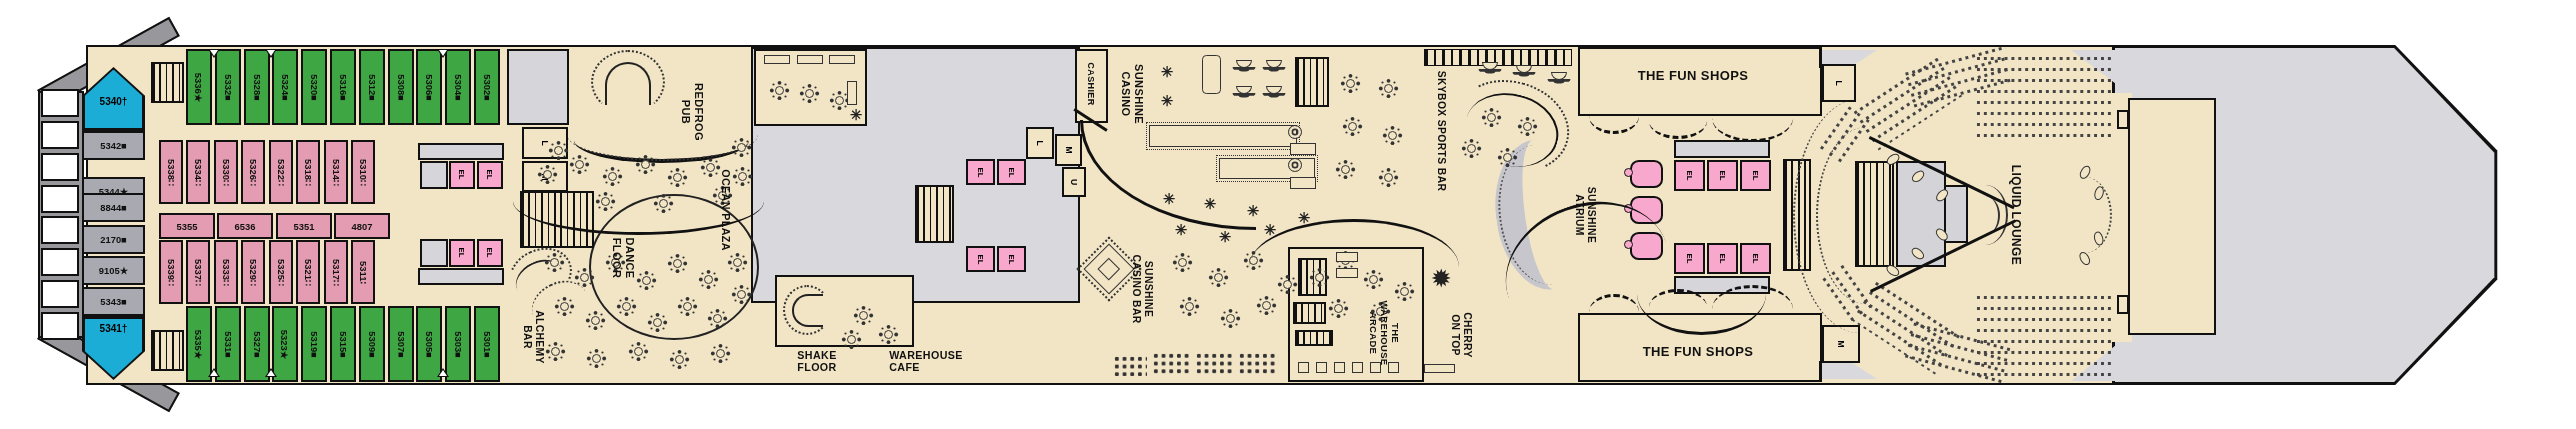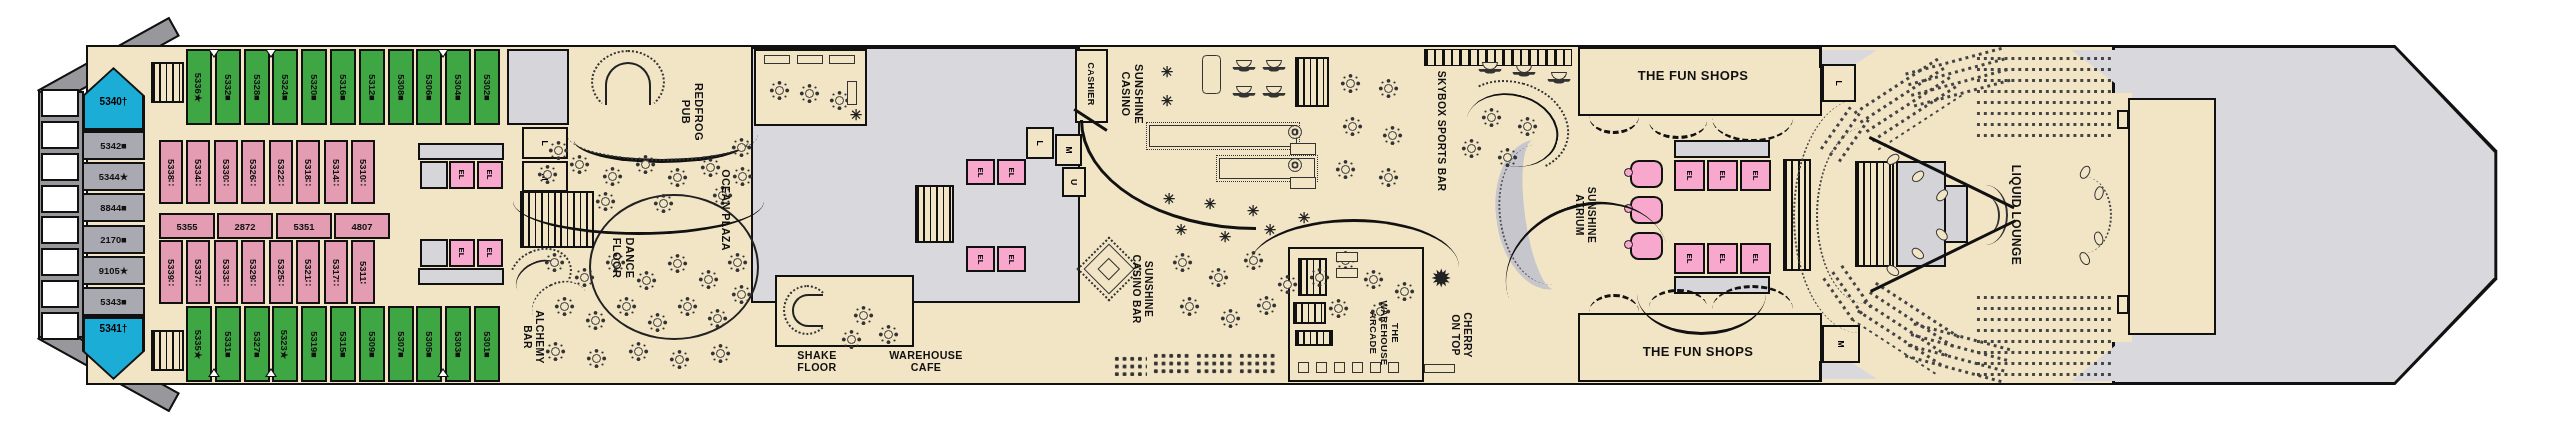--- a/index.html
+++ b/index.html
@@ -21,21 +21,21 @@
   .pent-i{position:absolute;background:#1badd6;}
   .ring{border:2.1px solid #222;border-radius:50%;}
   .cres{border-left:29px solid #c6c6cc;border-radius:50%;}
   .pod{background:#f7a8cc;border:2.1px solid #111;border-radius:8.6px;}
   .knob{background:#f7a8cc;border:1.7px solid #111;border-radius:50%;}
   .elbox{background:#f7a8cc;border:2.1px solid #111;display:flex;align-items:center;justify-content:center;}
   .elbox span{font-size:7.7px;font-weight:bold;transform:rotate(90deg);}
   .rr{background:#f2e5c6;border:2.1px solid #111;display:flex;align-items:center;justify-content:center;}
   .rr span{font-size:8.6px;font-weight:bold;transform:rotate(90deg);}
   .vlbl{position:absolute;transform:translate(-50%,-50%) rotate(90deg);white-space:pre-line;text-align:center;font-weight:bold;color:#111;line-height:1.15;letter-spacing:0.4px;}
-  .hlbl{position:absolute;transform:translate(-50%,-50%);white-space:pre-line;text-align:center;font-weight:bold;color:#111;line-height:1.15;letter-spacing:0.4px;}
+  .hlbl{position:absolute;transform:translate(-50%,-50%);white-space:pre-line;font-weight:bold;color:#111;line-height:1.15;letter-spacing:0.4px;}
   .f-stair{background-color:#f2e5c6;background-image:repeating-linear-gradient(90deg,#111 0 1.7px,transparent 1.7px 6.4px);border:2.1px solid #111;}
   .f-tick{background-image:repeating-linear-gradient(90deg,#111 0 2.6px,transparent 2.6px 8.6px);border:1.7px solid #111;}
   .f-seat{background-image:radial-gradient(circle,#444 1.4px,transparent 1.8px);background-size:6.9px 11px;}
   .f-sq{background-image:radial-gradient(circle,#333 1.9px,transparent 2.3px);background-size:7.7px 7.7px;}
   .f-round{width:9.4px;height:9.4px;border:1.7px solid #333;border-radius:50%;background:#f2e5c6;
     box-shadow:7.7px 0 0 -2.6px #333,-7.7px 0 0 -2.6px #333,0 7.7px 0 -2.6px #333,0 -7.7px 0 -2.6px #333,6px 6px 0 -3.4px #333,-6px -6px 0 -3.4px #333,6px -6px 0 -3.4px #333,-6px 6px 0 -3.4px #333;}
   .f-semi{width:15.5px;height:7.7px;border:1.7px solid #333;border-radius:0 0 8.6px 8.6px;background:#f2e5c6;
     box-shadow:0 5.2px 0 -1.7px #333,-6px 4.3px 0 -2.6px #333,6px 4.3px 0 -2.6px #333;}
   .f-rect{border:1.7px solid #333;background:#f2e5c6;}
   .f-card{border:1.7px solid #333;border-radius:4.3px;background:#f2e5c6;}
@@ -183,21 +183,21 @@
     <div class="abs cab vert" style="left: 324px; top: 140px; width: 24px; height: 64px; z-index: 5; background: rgb(227, 156, 178);">
       <span>5314∷</span>
     </div>
     <div class="abs cab vert" style="left: 351px; top: 140px; width: 24px; height: 64px; z-index: 5; background: rgb(227, 156, 178);">
       <span>5310∷</span>
     </div>
     <div class="abs cab" style="left: 159px; top: 213px; width: 56px; height: 26px; z-index: 5; background: rgb(227, 156, 178);">
       <span>5355</span>
     </div>
     <div class="abs cab" style="left: 217px; top: 213px; width: 56px; height: 26px; z-index: 5; background: rgb(227, 156, 178);">
-      <span>2872</span>
+      <span>6536</span>
     </div>
     <div class="abs cab" style="left: 276px; top: 213px; width: 56px; height: 26px; z-index: 5; background: rgb(227, 156, 178);">
       <span>5351</span>
     </div>
     <div class="abs cab" style="left: 334px; top: 213px; width: 56px; height: 26px; z-index: 5; background: rgb(227, 156, 178);">
       <span>4807</span>
     </div>
     <div class="abs cab vert" style="left: 159px; top: 240px; width: 24px; height: 64px; z-index: 5; background: rgb(227, 156, 178);">
       <span>5339∷</span>
     </div>
@@ -251,21 +251,21 @@
     </div>
     <div class="abs cab vert" style="left: 445px; top: 306px; width: 26px; height: 76px; z-index: 5; background: rgb(62, 166, 67);">
       <span>5303■</span>
     </div>
     <div class="abs cab vert" style="left: 474px; top: 306px; width: 26px; height: 76px; z-index: 5; background: rgb(62, 166, 67);">
       <span>5301■</span>
     </div>
     <div class="abs cab" style="left: 82px; top: 131px; width: 63px; height: 29px; z-index: 5; background: rgb(169, 169, 178);">
       <span>5342■</span>
     </div>
-    <div class="abs cab" style="left: 82px; top: 162px; width: 63px; height: 29px; z-index: 5; background: rgb(169, 169, 178);">
+    <div class="abs cab" style="left: 82px; top: 177px; width: 63px; height: 29px; z-index: 5; background: rgb(169, 169, 178);">
       <span>5344★</span>
     </div>
     <div class="abs cab" style="left: 82px; top: 193px; width: 63px; height: 29px; z-index: 5; background: rgb(169, 169, 178);">
       <span>8844■</span>
     </div>
     <div class="abs cab" style="left: 82px; top: 225px; width: 63px; height: 29px; z-index: 5; background: rgb(169, 169, 178);">
       <span>2170■</span>
     </div>
     <div class="abs cab" style="left: 82px; top: 256px; width: 63px; height: 29px; z-index: 5; background: rgb(169, 169, 178);">
       <span>9105★</span>

